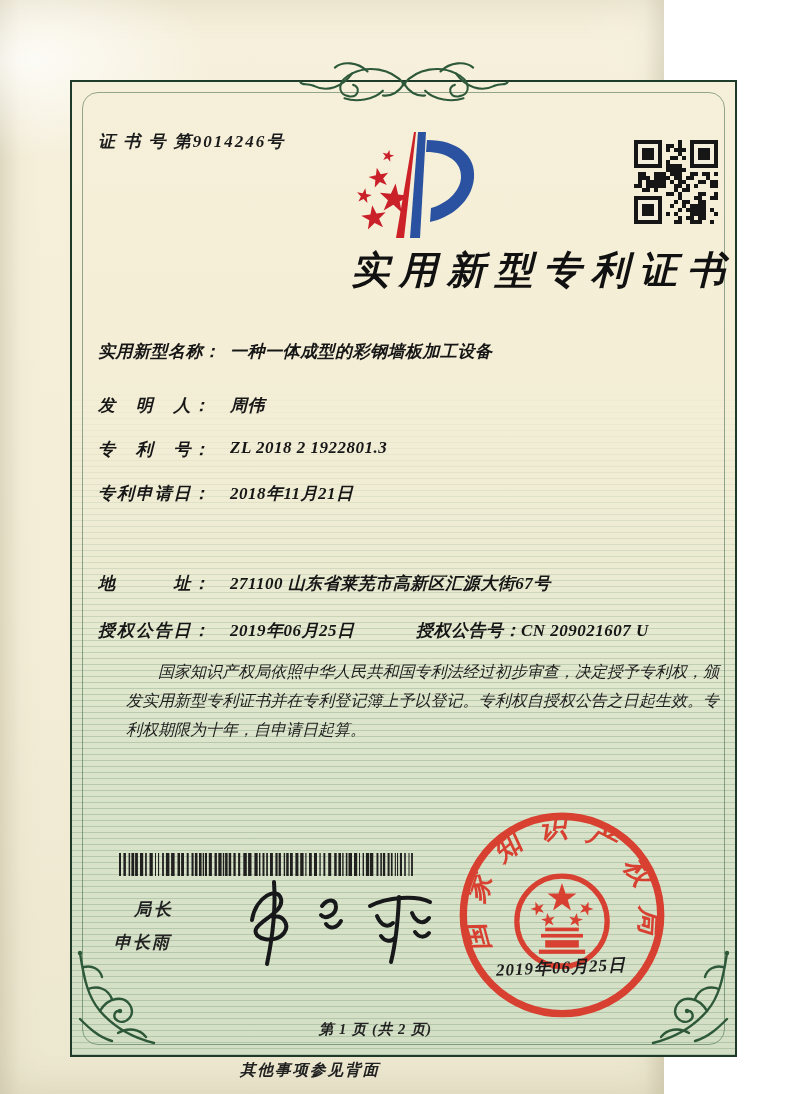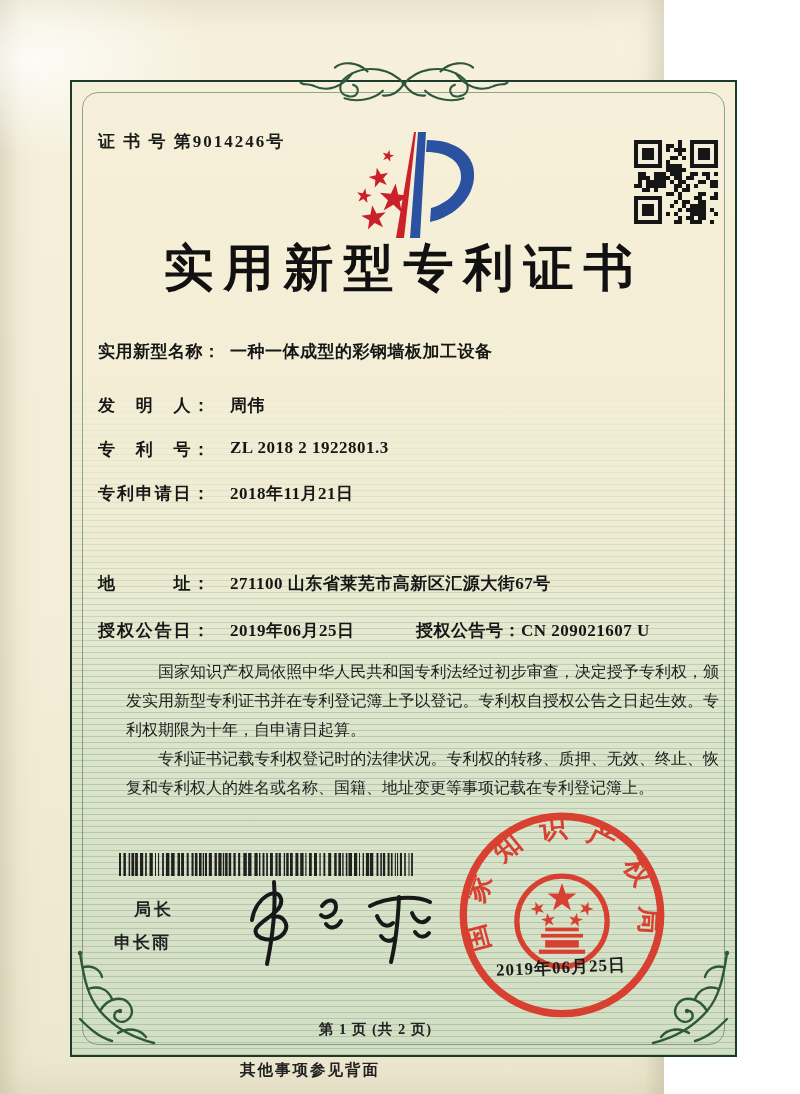--- a/index.html
+++ b/index.html
@@ -1,39 +1,39 @@
 <!DOCTYPE html>
 <html><head>
 <meta charset="utf-8">
 <style>
   html,body{margin:0;padding:0;}
   body{width:800px;height:1094px;overflow:hidden;
        font-family:"Liberation Serif","DejaVu Serif",serif;}
   .scan{position:relative;width:664px;height:1094px;
         background:linear-gradient(180deg,#f6f0dc 0%,#f4eed8 55%,#efe9d2 85%,#ece7cf 100%);
-        box-shadow:inset 0 0 40px rgba(120,110,70,.18);}
+        box-shadow:inset 0 0 40px rgba(120,110,70,.18);font-style:italic;}
   .scan::before{content:"";position:absolute;inset:0;pointer-events:none;
         background:
           radial-gradient(260px 140px at 30px 60px, rgba(255,255,255,.75), rgba(255,255,255,0) 70%),
           radial-gradient(300px 120px at 790px 30px, rgba(255,255,255,.35), rgba(255,255,255,0) 70%),
           linear-gradient(90deg, rgba(90,80,40,.08), rgba(0,0,0,0) 3%, rgba(0,0,0,0) 97%, rgba(90,80,40,.10));}
   .frame{position:absolute;left:70px;top:80px;width:663px;height:973px;
         border:2px solid #1e3a29;
         box-shadow:inset 0 0 0 2px #ecead2, inset 0 0 0 4px #44704e;}
   .inner{position:absolute;inset:0;
         background:
           linear-gradient(180deg,#f6f0da 0%,#f4eed6 30%,rgba(244,238,214,0) 62%),
           repeating-linear-gradient(180deg, rgba(100,140,105,.30) 0 1px, rgba(0,0,0,0) 1px 6px),
           linear-gradient(180deg,#f2ecd4 0%,#e8ebd1 45%,#dae4ca 70%,#d3dfc5 100%);}
   .innerline{position:absolute;inset:10px;border:1px solid rgba(45,90,60,.5);border-radius:16px;pointer-events:none;}
   .certno{position:absolute;left:26px;top:48px;font-size:17px;letter-spacing:2px;color:#1b1b1b;font-weight:600;}
   .logo{position:absolute;left:258px;top:44px;width:152px;height:116px;}
   .qr{position:absolute;left:556px;top:52px;width:96px;height:96px;}
-  .title{position:absolute;left:0;top:153px;width:100%;text-align:center;
-        font-size:50px;font-weight:700;letter-spacing:10px;color:#111;}
+  .title{position:absolute;left:0;top:163px;width:100%;text-align:right;
+        font-size:38px;font-weight:700;letter-spacing:10px;color:#111;}
   .fieldrow{position:absolute;left:26px;right:14px;font-size:17px;color:#161616;font-weight:600;letter-spacing:.5px;white-space:nowrap;}
   .flabel{display:inline-block;width:112px;text-align:justify;text-align-last:justify;vertical-align:top;}
   .fvalue{margin-left:20px;}
   .grantcol2{position:absolute;left:318px;top:0;}
   .paras{position:absolute;left:22px;right:16px;top:575px;font-size:16px;line-height:29px;color:#1d1d1d;text-align:justify;margin-left:32px;}
   .paras p{margin:0;text-indent:2em;font-weight:500;}
   .barcode{position:absolute;left:45px;top:771px;width:300px;height:23px;}
   .director-title{position:absolute;left:46px;top:816px;font-size:17px;color:#222;font-weight:600;letter-spacing:3px;margin-left:16px;}
   .director-name{position:absolute;left:42px;top:849px;font-size:17px;color:#222;font-weight:600;letter-spacing:2px;}
   .signature{position:absolute;left:150px;top:788px;width:230px;height:98px;}
@@ -281,21 +281,20 @@
     </div>
     <div class="fieldrow" style="top:537px">
       <span class="flabel">授权公告日：</span><span class="fvalue">2019年06月25日</span>
       <span class="grantcol2">
         <span>授权公告号：</span><span>CN 209021607 U</span>
       </span>
     </div>
 
     <div class="paras">
       <p>国家知识产权局依照中华人民共和国专利法经过初步审查，决定授予专利权，颁发实用新型专利证书并在专利登记簿上予以登记。专利权自授权公告之日起生效。专利权期限为十年，自申请日起算。</p>
-      <p>专利证书记载专利权登记时的法律状况。专利权的转移、质押、无效、终止、恢复和专利权人的姓名或名称、国籍、地址变更等事项记载在专利登记簿上。</p>
     </div>
 
     <svg class="barcode" id="barcode" viewBox="0 0 300 23" preserveAspectRatio="none">
         <rect x="2.0" y="0" width="2.0" height="23" fill="#20201e"></rect>
         <rect x="6.4" y="0" width="2.5" height="23" fill="#20201e"></rect>
         <rect x="11.6" y="0" width="1.5" height="23" fill="#20201e"></rect>
         <rect x="14.4" y="0" width="2.8" height="23" fill="#20201e"></rect>
         <rect x="18.1" y="0" width="2.8" height="23" fill="#20201e"></rect>
         <rect x="23.0" y="0" width="3.2" height="23" fill="#20201e"></rect>
         <rect x="28.1" y="0" width="1.7" height="23" fill="#20201e"></rect>

